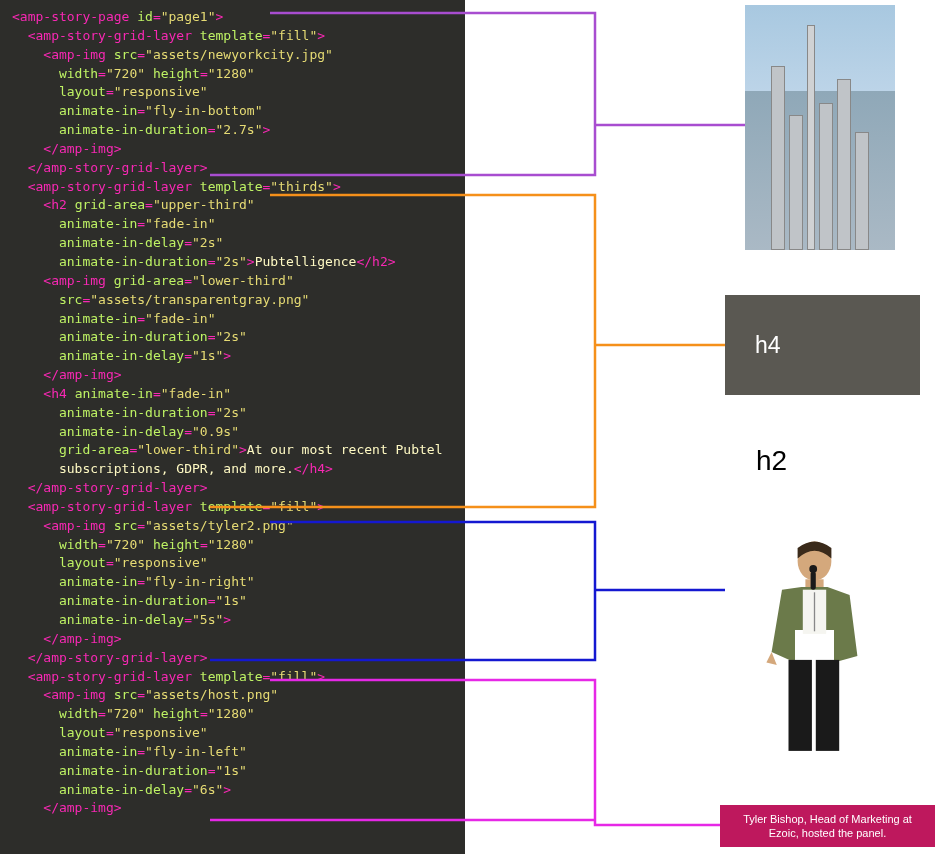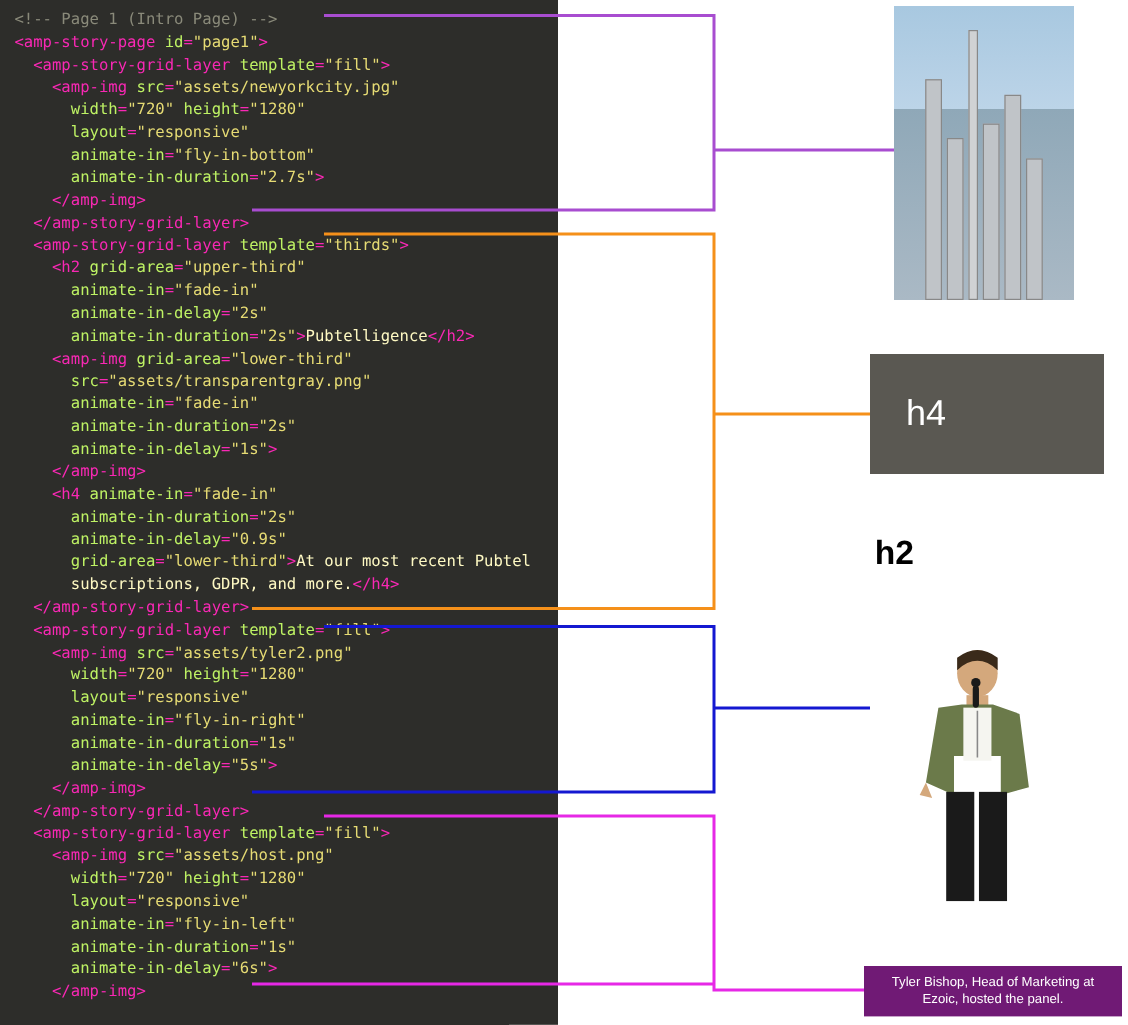--- a/index.html
+++ b/index.html
@@ -8,31 +8,30 @@
 .code-line { white-space: pre; color: #f828b4; }
 .code-line .c-gray { color: #8a8a7a; }
 .code-line .c-attr { color: #bef264; }
 .code-line .c-str { color: #e6db74; }
 .code-line .c-txt { color: #fef9c3; }
 .connector { position: absolute; pointer-events: none; }
 .preview { position: absolute; }
 .city-preview { left: 745px; top: 5px; width: 150px; height: 245px; background: linear-gradient(to bottom, #a8c8e0 0%, #bcd4e8 35%, #8fa8b8 35%, #aab9c5 100%); display: flex; align-items: flex-end; justify-content: center; }
 .building { width: 14px; background: #c0c4c8; margin: 0 2px; border: 1px solid #888; }
 .h4-box { left: 725px; top: 295px; width: 195px; height: 100px; background: #5a5852; display: flex; align-items: center; padding-left: 30px; }
-.h4-box span { color: #fff; font-family: Arial; font-size: 30px; font-weight: 300; }
-.h2-label { position: absolute; left: 729px; top: 445px; font-family: Arial; font-size: 28px; color: #000; font-weight: 700; }
+.h4-box span { color: #fff; font-family: Arial; font-size: 23px; font-weight: 300; }
+.h2-label { position: absolute; left: 756px; top: 445px; font-family: Arial; font-size: 28px; color: #000; font-weight: 400; }
 .person-box { left: 725px; top: 505px; width: 165px; height: 275px; background: #fff; display:flex; align-items:center; justify-content:center; }
-.green-caption { left: 720px; top: 805px; width: 215px; height: 42px; background: #701a75; display: flex; align-items: center; justify-content: center; padding: 4px 8px; text-align: center; }
+.green-caption { left: 720px; top: 805px; width: 215px; height: 42px; background: #be185d; display: flex; align-items: center; justify-content: center; padding: 4px 8px; text-align: center; }
 .green-caption span { color: #fff; font-family: Arial; font-size: 11px; line-height: 1.3; }
 </style>
 </head>
 <body>
 
 <div class="code-panel" id="code-panel">
-    <div class="code-line"><span class="c-gray">&lt;!-- Page 1 (Intro Page) --&gt;</span></div>
     <div class="code-line">&lt;amp-story-page <span class="c-attr">id</span>=<span class="c-str">"page1"</span>&gt;</div>
     <div class="code-line">  &lt;amp-story-grid-layer <span class="c-attr">template</span>=<span class="c-str">"fill"</span>&gt;</div>
     <div class="code-line">    &lt;amp-img <span class="c-attr">src</span>=<span class="c-str">"assets/newyorkcity.jpg"</span></div>
     <div class="code-line">      <span class="c-attr">width</span>=<span class="c-str">"720"</span> <span class="c-attr">height</span>=<span class="c-str">"1280"</span></div>
     <div class="code-line">      <span class="c-attr">layout</span>=<span class="c-str">"responsive"</span></div>
     <div class="code-line">      <span class="c-attr">animate-in</span>=<span class="c-str">"fly-in-bottom"</span></div>
     <div class="code-line">      <span class="c-attr">animate-in-duration</span>=<span class="c-str">"2.7s"</span>&gt;</div>
     <div class="code-line">    &lt;/amp-img&gt;</div>
     <div class="code-line">  &lt;/amp-story-grid-layer&gt;</div>
     <div class="code-line">  &lt;amp-story-grid-layer <span class="c-attr">template</span>=<span class="c-str">"thirds"</span>&gt;</div>

